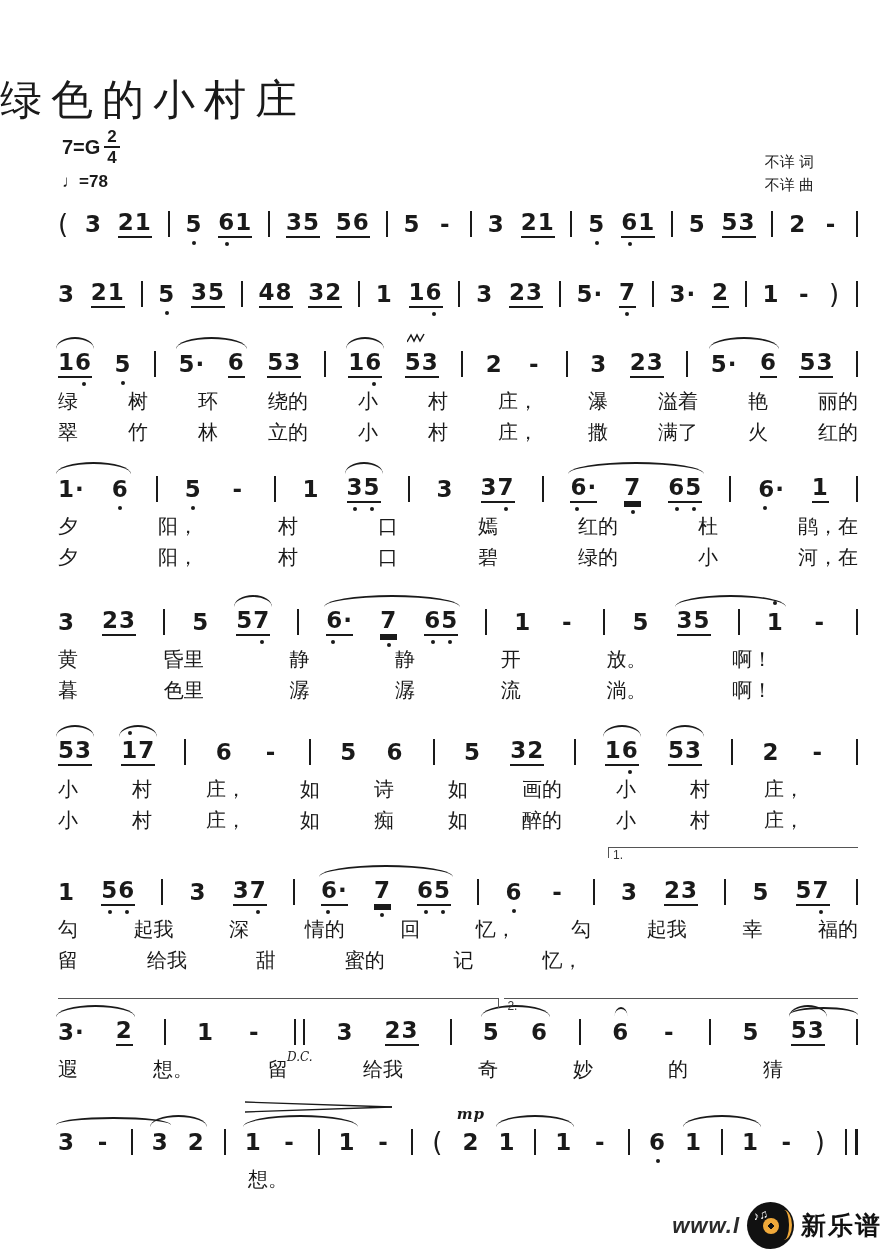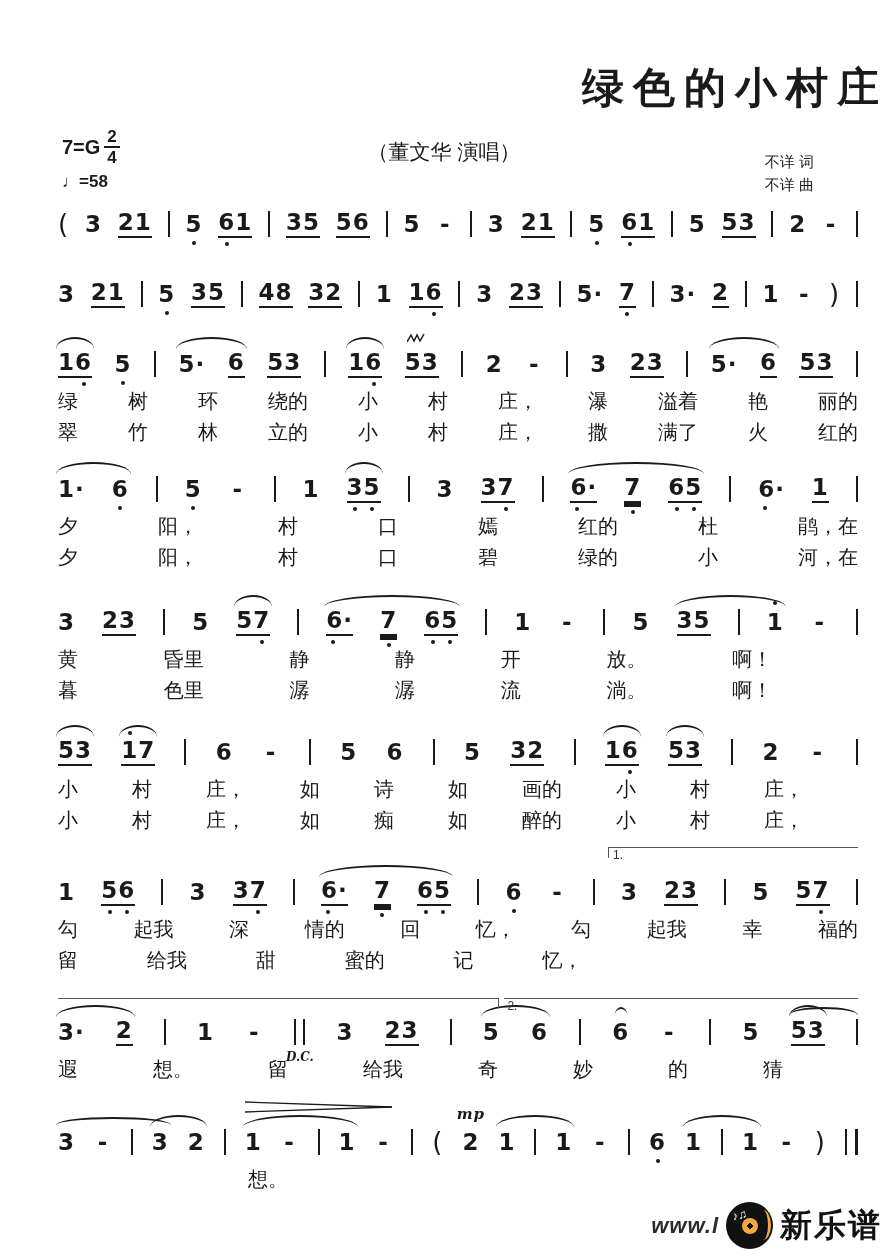--- a/index.html
+++ b/index.html
@@ -1,20 +1,20 @@
 <!DOCTYPE html>
 <html><head>
 <meta charset="utf-8">
 <style>
   html,body{margin:0;padding:0;background:#e8e8e8;}
   #page{position:relative;width:888px;height:1257px;background:#ffffff;margin:0 auto;
         font-family:"Liberation Sans","DejaVu Sans",sans-serif;color:#1a1a1a;overflow:hidden;}
   
-  .title{position:absolute;top:60px;left:0;width:100%;text-align:right;
-         font-size:42px;font-weight:bold;letter-spacing:9px;}
+  .title{position:absolute;top:72px;left:0;width:100%;text-align:left;
+         font-size:42px;font-weight:normal;letter-spacing:9px;}
   .subtitle{position:absolute;top:138px;left:0;width:100%;text-align:center;font-size:21px;}
   .keysig{position:absolute;top:128px;left:62px;font-size:20px;font-weight:bold;display:flex;align-items:center;}
   .frac{display:inline-flex;flex-direction:column;align-items:center;margin-left:4px;font-size:17px;line-height:17px;}
   .frac .num{border-bottom:2px solid #1a1a1a;padding:0 3px 1px;}
   .frac .den{padding-top:1px;}
   .tempo{position:absolute;top:172px;left:62px;font-size:17px;font-weight:bold;}
   .credits{position:absolute;top:150px;right:74px;text-align:left;font-size:15px;line-height:23px;}
   
   #score{position:absolute;left:0;top:0;width:100%;height:100%;}
   .score-line{position:absolute;left:58px;width:800px;}
@@ -32,55 +32,54 @@
   .bar.bf{width:8px;background:transparent;border-left:2px solid #1a1a1a;border-right:3px solid #1a1a1a;}
   .slur{position:absolute;top:-13px;height:10px;border-top:2px solid #1a1a1a;
         border-radius:50% 50% 0 0 / 100% 100% 0 0;}
   .slur.flat{top:-11px;height:6px;}
   .orn-mord{position:absolute;top:-17px;left:2px;}
   .orn-arc{position:absolute;top:-11px;left:50%;transform:translateX(-50%);width:13px;height:7px;
            border-top:2px solid #1a1a1a;border-radius:50% 50% 0 0/100% 100% 0 0;}
   .above-txt{position:absolute;top:-28px;left:50%;transform:translateX(-50%);
              font-family:"DejaVu Serif","Liberation Serif",serif;font-style:italic;font-weight:bold;font-size:15px;}
   .below-txt{position:absolute;top:31px;left:50%;transform:translateX(-50%);
-             font-family:"DejaVu Serif","Liberation Serif",serif;font-style:italic;font-weight:bold;font-size:12px;white-space:nowrap;}
+             font-family:"DejaVu Serif","Liberation Serif",serif;font-style:italic;font-weight:normal;font-size:12px;white-space:nowrap;}
   .volta{position:absolute;top:-31px;border-top:1.6px solid #555;border-left:1.6px solid #555;height:10px;}
   .volta .vlabel{position:absolute;left:4px;top:0;font-size:12px;color:#333;}
   .topline-a{position:absolute;top:-20px;left:0;border-top:1.6px solid #555;border-right:1.6px solid #555;height:9px;}
   .topline-b{position:absolute;top:-20px;border-top:1.6px solid #555;height:9px;}
   .topline-b .vlabel{position:absolute;left:3px;top:0;font-size:12px;color:#333;}
   .hairpin{position:absolute;top:-27px;}
   .lyric-row{display:flex;justify-content:space-between;margin-top:8px;height:28px;
              font-size:20px;font-weight:500;white-space:nowrap;}
   .lyric-row + .lyric-row{margin-top:3px;}
   .syl{display:inline-block;}
   
   .watermark{position:absolute;right:6px;bottom:8px;display:flex;align-items:center;gap:7px;}
   .wm-url{font-style:italic;font-weight:bold;font-size:22px;color:#2b2b2b;letter-spacing:1px;}
   .vinyl{width:47px;height:47px;border-radius:50%;background:#111;position:relative;flex:0 0 auto;}
   .v-center{position:absolute;left:50%;top:50%;width:16px;height:16px;margin:-8px 0 0 -8px;border-radius:50%;
             background:radial-gradient(circle,#111 0 2.6px,#f0a93a 2.7px 100%);}
   .v-notes{position:absolute;left:6px;top:7px;color:#fff;font-size:12px;line-height:12px;transform:rotate(-12deg);}
   .v-shine{position:absolute;right:2px;top:8px;width:13px;height:30px;border-right:3px solid #f0a93a;border-radius:50%;}
-  .wm-brand{font-size:32px;font-weight:800;color:#111;letter-spacing:2px;}
+  .wm-brand{font-size:25px;font-weight:800;color:#111;letter-spacing:2px;}
 </style>
 </head>
 <body>
 
 <div id="page">
   <div class="title">绿色的小村庄</div>
-  <div class="subtitle">（董文华 演唱）</div>
   <div class="keysig">
     <span>7=G</span>
     <span class="frac">
       <span class="num">2</span>
       <span class="den">4</span>
     </span>
   </div>
-  <div class="tempo">♩=58</div>
+  <div class="tempo">♩=78</div>
   <div class="credits">
     <div>不详 词</div>
     <div>不详 曲</div>
   </div>
 
   <div id="score">
       <div class="score-line" style="top: 210px;">
         <div class="notes-row">
           <div class="note paren">(</div>
           <div class="note">3</div>

